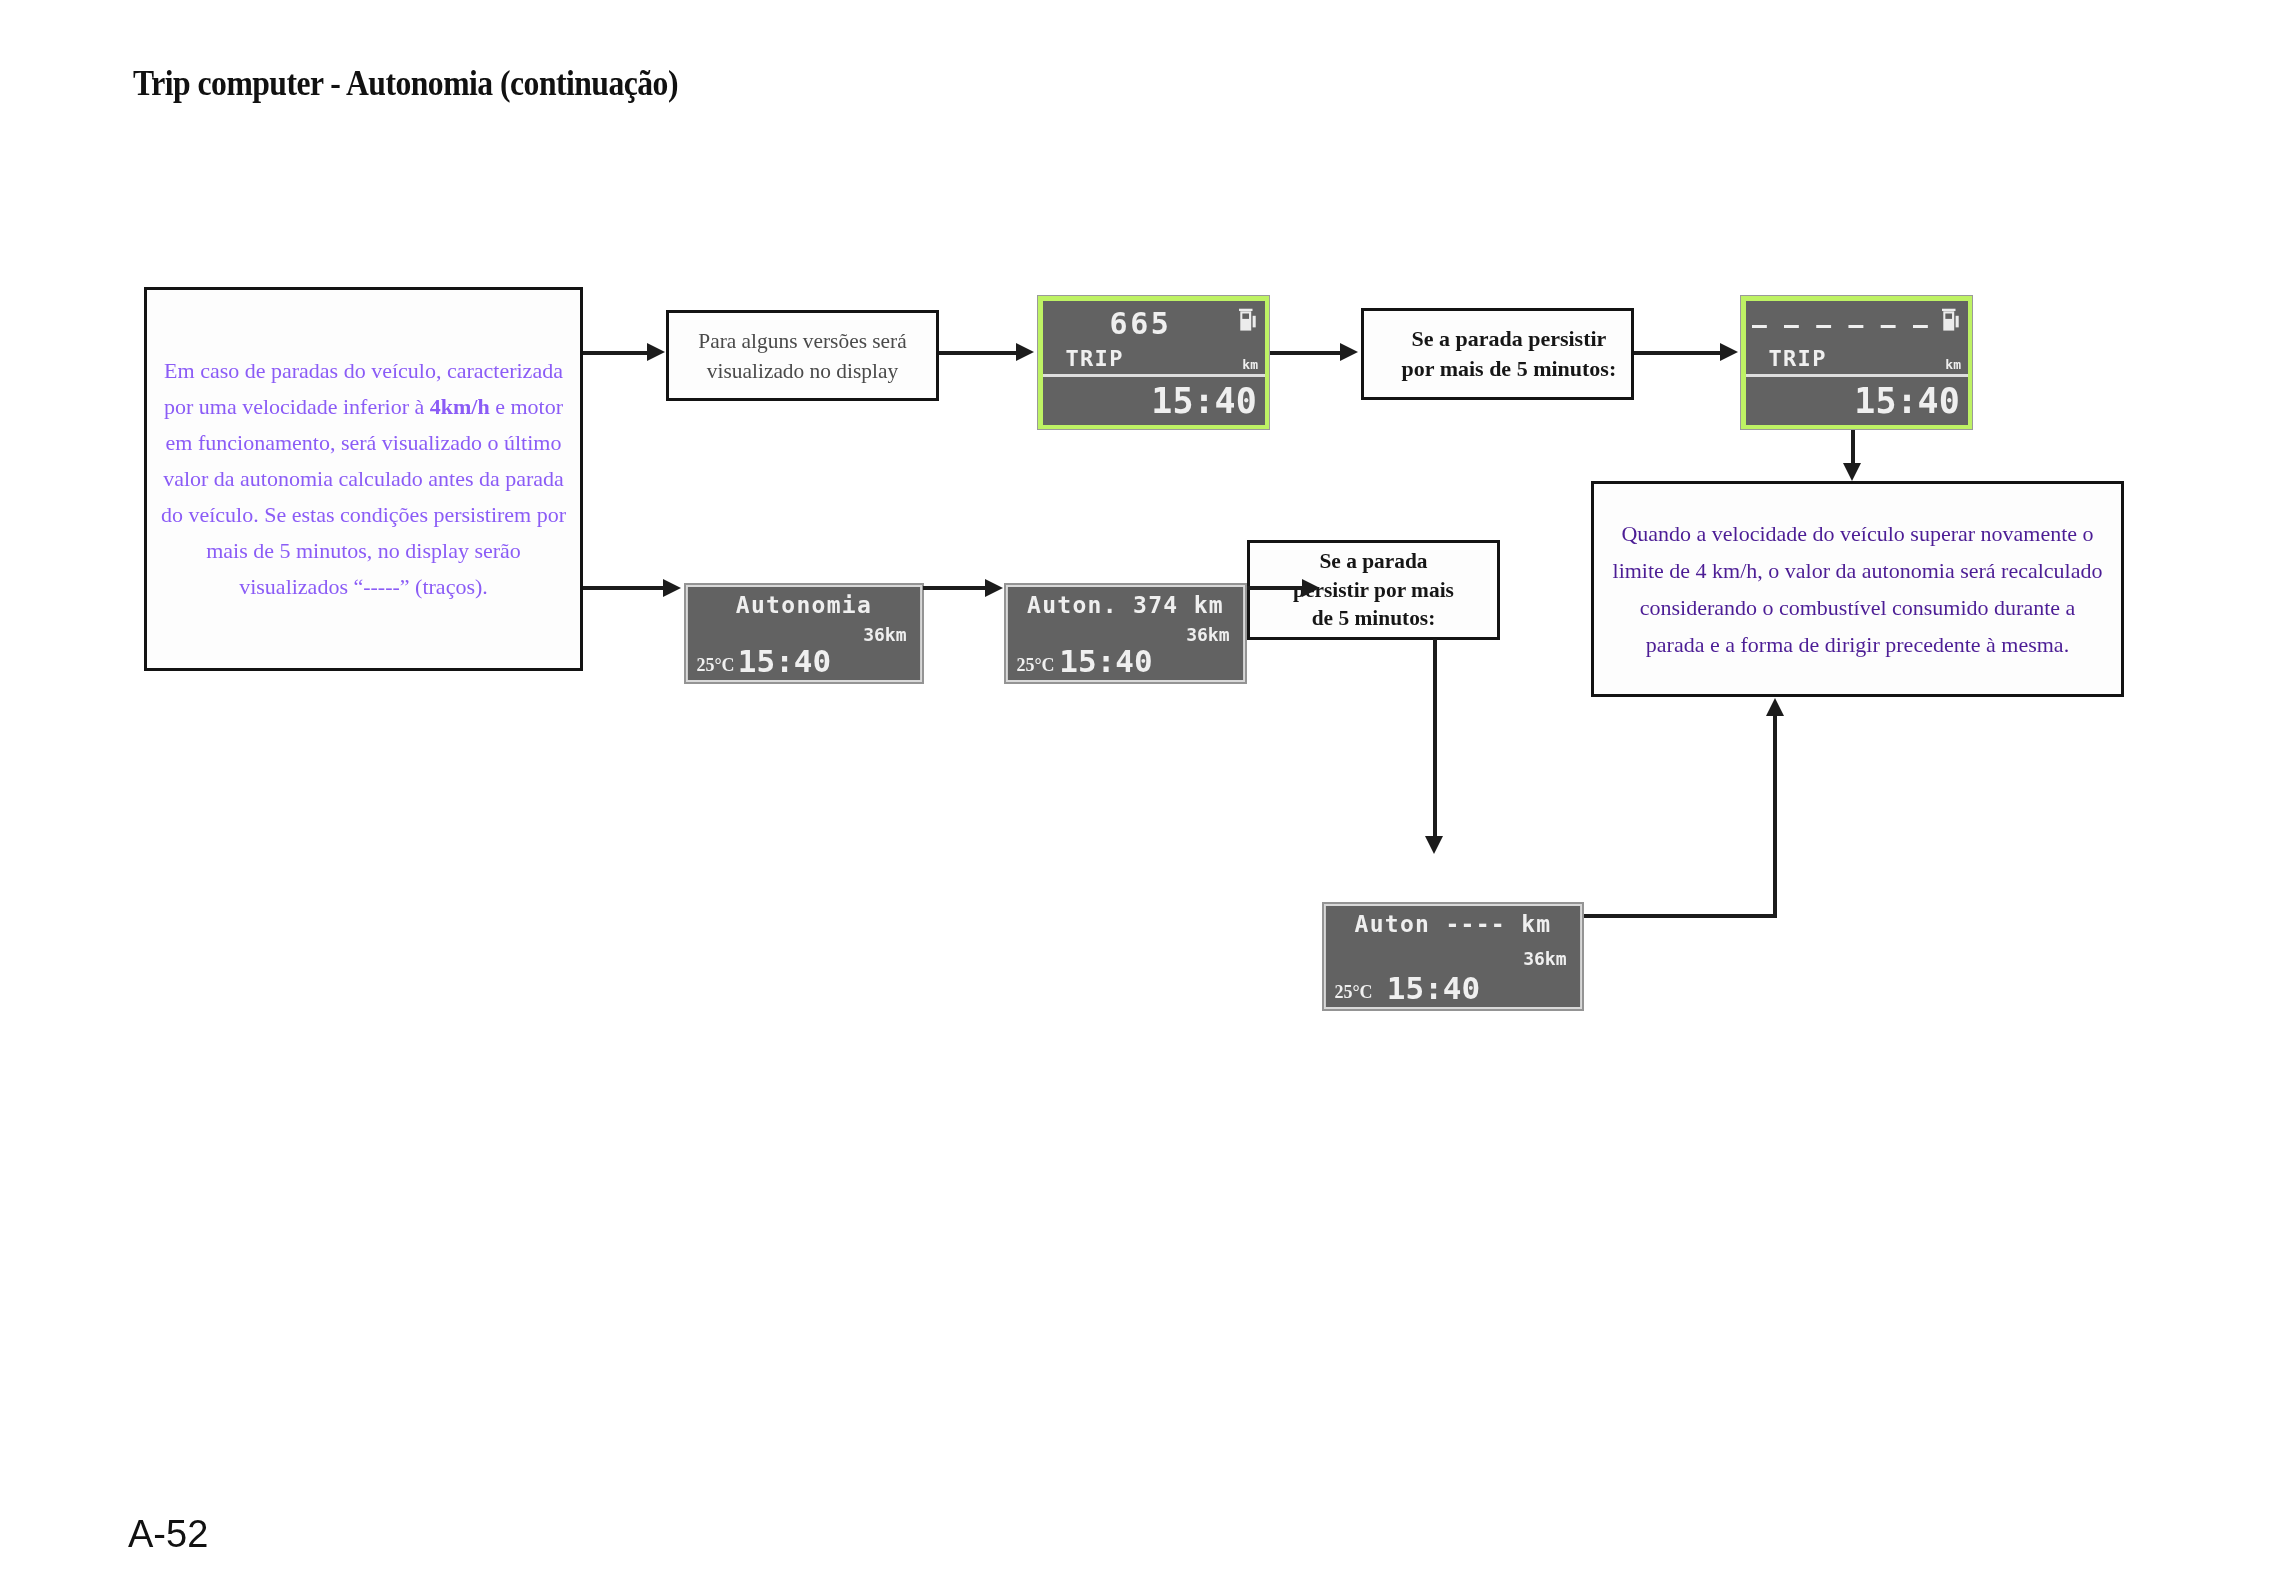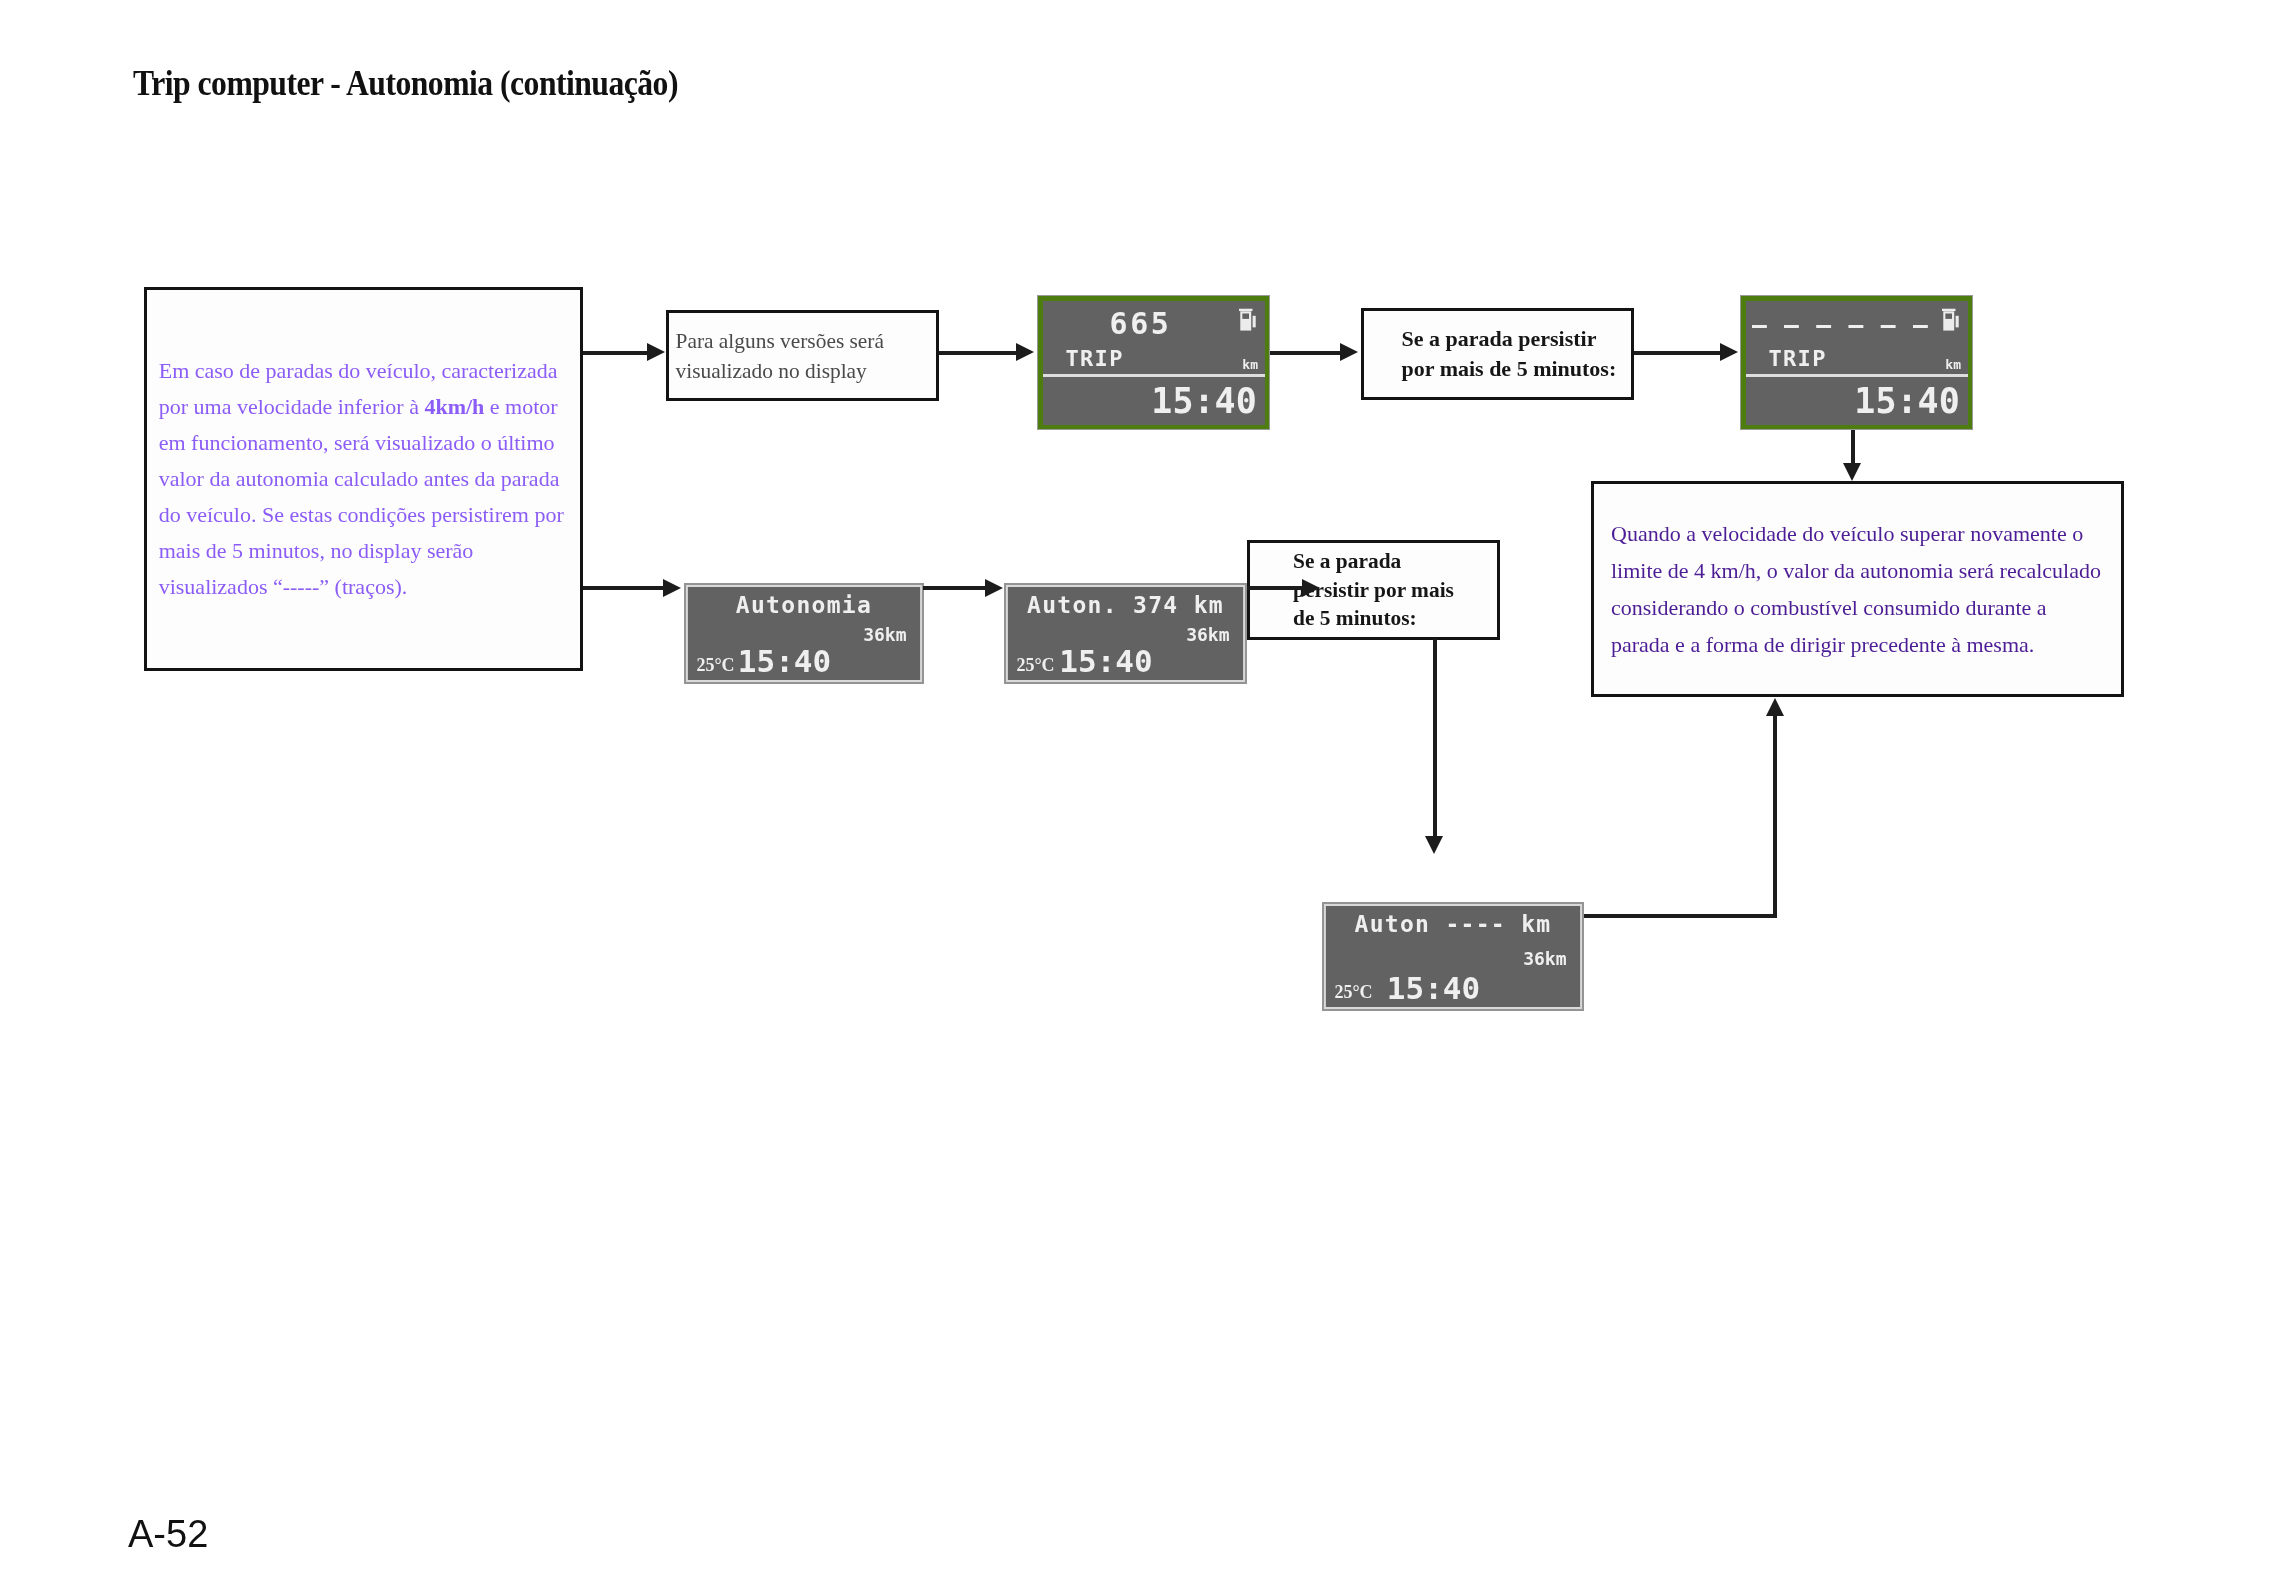--- a/index.html
+++ b/index.html
@@ -12,36 +12,36 @@
     position:absolute;left:133px;top:62px;
     font-family:"Liberation Serif", serif;font-weight:bold;font-size:36px;color:#111;
     transform:scaleX(.88);transform-origin:left top;letter-spacing:-0.6px;white-space:nowrap;
   }
   .page-number{
     position:absolute;left:128px;top:1513px;
     font-family:"Liberation Sans", sans-serif;font-weight:normal;font-size:38px;color:#111;
   }
   .flowbox{
     position:absolute;box-sizing:border-box;border:3.9px solid #131313;background:#fdfdfd;
-    display:flex;align-items:center;justify-content:center;
+    display:flex;align-items:center;justify-content:center;text-align:center;
   }
   .intro-box{left:144px;top:287px;width:439px;height:384px;
     font-size:22px;line-height:36px;color:#8b5cf6;padding:6.5px 11.7px;}
   .note-box{left:666px;top:310px;width:273px;height:91px;
     font-size:21.4px;line-height:30px;color:#4a4a4a;padding:2.6px 6.5px;}
   .cond-box{font-weight:bold;color:#161616;font-size:22px;line-height:30px;padding:2.6px 5.2px;}
   .cond-box-1{left:1361px;top:308px;width:273px;height:92px;padding-left:28px;}
   .cond-box-2{left:1247px;top:540px;width:253px;height:100px;font-size:21.4px;line-height:28.5px;}
   .result-box{left:1591px;top:481px;width:533px;height:216px;
     font-size:22px;line-height:37px;color:#4c1d95;padding:6.5px 17px;}
   .cond-line{display:block;}
   
   .trip-display{
     position:absolute;box-sizing:border-box;width:233px;height:135px;
-    border:1.3px solid #9a9a9a;background:#4d7c0f;padding:4.5px;
+    border:1.3px solid #9a9a9a;background:#bef264;padding:4.5px;
   }
   .trip-display .panel{
     width:100%;height:100%;background:#626262;display:flex;flex-direction:column;
     font-family:"DejaVu Sans Mono", monospace;font-weight:bold;color:#efefef;
   }
   .trip-top{position:relative;height:73px;}
   .trip-value{position:absolute;left:0;right:26px;top:5.2px;text-align:center;font-size:30px;letter-spacing:2.6px;}
   .trip-value.dashes{font-size:24.6px;letter-spacing:1.3px;right:32px;top:9px;}
   .trip-label{position:absolute;left:23px;bottom:2.6px;font-size:22px;letter-spacing:1.3px;}
   .trip-unit{position:absolute;right:6.5px;bottom:1.3px;font-size:13px;}

